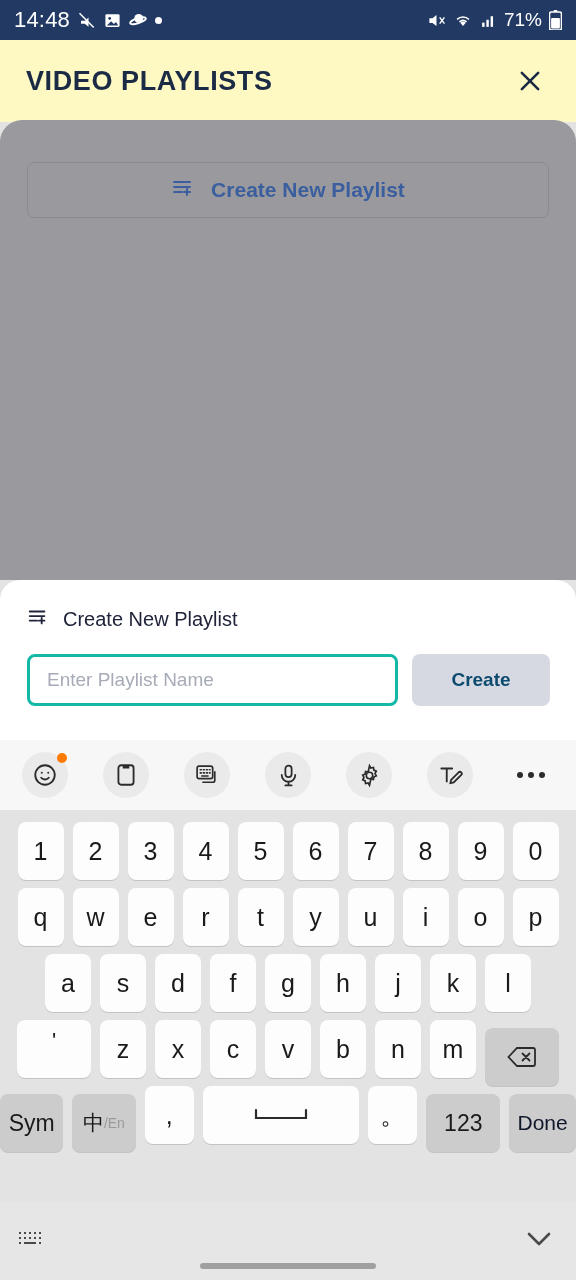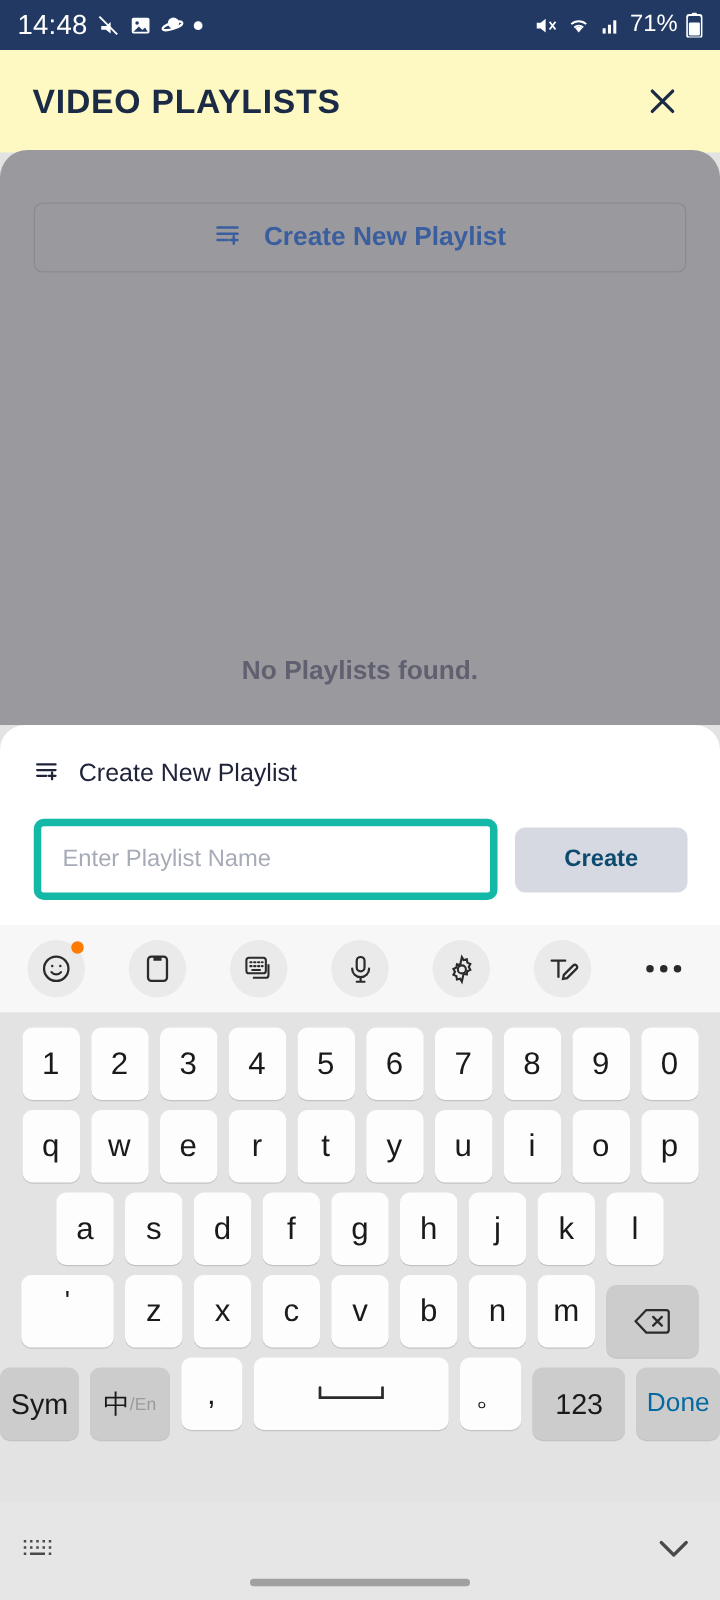--- a/index.html
+++ b/index.html
@@ -62,21 +62,21 @@
     background: #fff;
     border-top-left-radius: 20px; border-top-right-radius: 20px;
   }
   .sheet-header {
     display: flex; align-items: center; gap: 14px;
     padding: 26px 0 0 27px;
   }
   .sheet-title { font-size: 20px; color: #20243A; }
   .sheet-row { display: flex; align-items: center; gap: 14px; padding: 22px 26px 0 27px; }
   .name-input {
-    flex: 1; height: 65px; border: 6px solid #14b8a6; border-radius: 8px;
+    flex: 1; height: 52px; border: 3px solid #14b8a6; border-radius: 8px;
     background: #fff; padding: 0 17px; font-size: 19px;
     font-family: "Liberation Sans", sans-serif; color: #20243A; outline: none;
   }
   .name-input::placeholder { color: #A7ABB8; }
   .create-action {
     width: 138px; height: 52px; border: none; border-radius: 8px;
     background: #D6D9E2; color: #0c4a6e;
     font-size: 19px; font-weight: bold; font-family: "Liberation Sans", sans-serif;
   }
 
@@ -110,21 +110,21 @@
     font-size: 25px; color: #1A1A1A; box-shadow: 0 1px 0 rgba(0,0,0,.14);
   }
   .key.num { width: 46px; }
   .key.ltr { width: 46px; }
   .key.fn { background: #CCCCCC; margin-top: 16px; }
   .key.sym { width: 72px; font-size: 23px; }
   .key.lang { width: 72px; font-size: 21px; }
   .key.punct { width: 56px; }
   .key.space { width: 178px; }
   .key.n123 { width: 84px; font-size: 23px; }
-  .key.done { width: 76px; font-size: 21px; color: #0369a1; }
+  .key.done { width: 76px; font-size: 21px; color: #0f172a; }
   .key.bksp { width: 74px; }
   .key.apos { width: 74px; font-size: 22px; align-items: flex-start; padding-top: 8px; }
   .lang-sub { font-size: 14px; color: #9A9A9A; }
 
   
   .navbar {
     position: absolute; top: 1202px; left: 0; width: 576px; height: 78px;
     background: #E6E6E6;
   }
   .nav-kb-icon { position: absolute; left: 18px; top: 28px; }
@@ -207,21 +207,20 @@
   <div class="content-panel">
     <div class="create-btn-outline">
       <span>
         <svg width="24" height="24" viewBox="0 0 24 24" fill="none" stroke="#3A5E9E" stroke-width="2" stroke-linecap="round">
           <path d="M3 6h16M3 11h16M3 16h8"></path>
             <path d="M16 13v6M13 16h6"></path>
         </svg>
       </span>
       <span class="label">Create New Playlist</span>
     </div>
-    <div class="no-playlists">No Playlists found.</div>
   </div>
 
   <div class="sheet">
     <div class="sheet-header">
       <span>
         <svg width="22" height="22" viewBox="0 0 24 24" fill="none" stroke="#20243A" stroke-width="2" stroke-linecap="round">
           <path d="M3 6h16M3 11h16M3 16h8"></path>
             <path d="M16 13v6M13 16h6"></path>
         </svg>
       </span>

